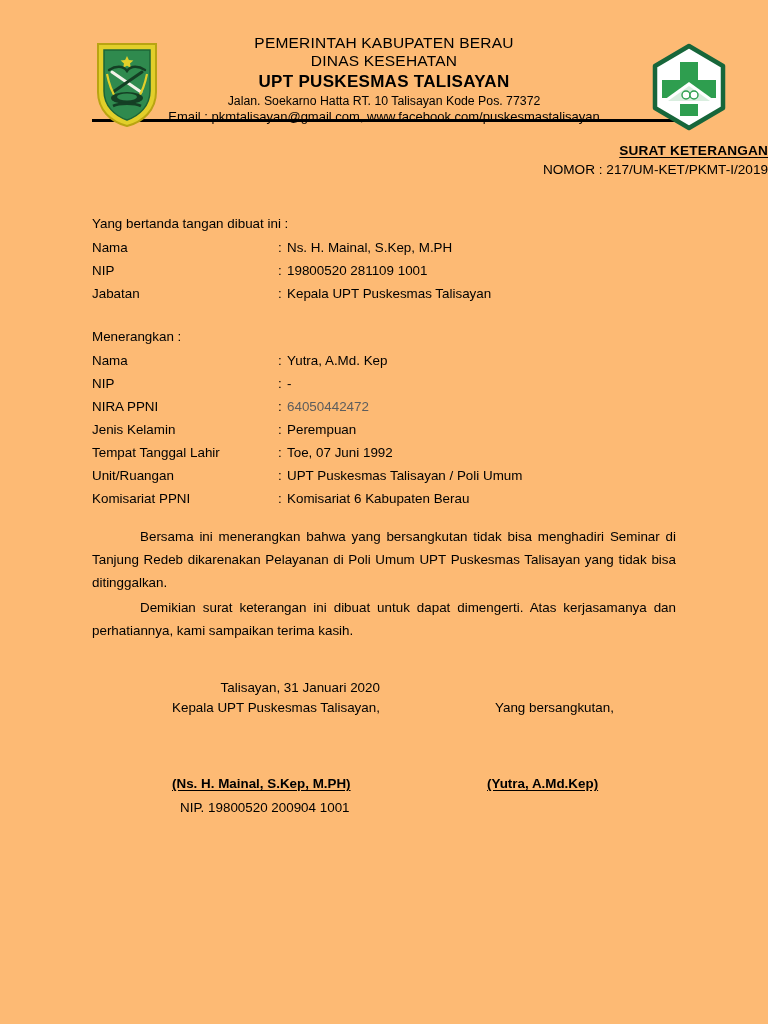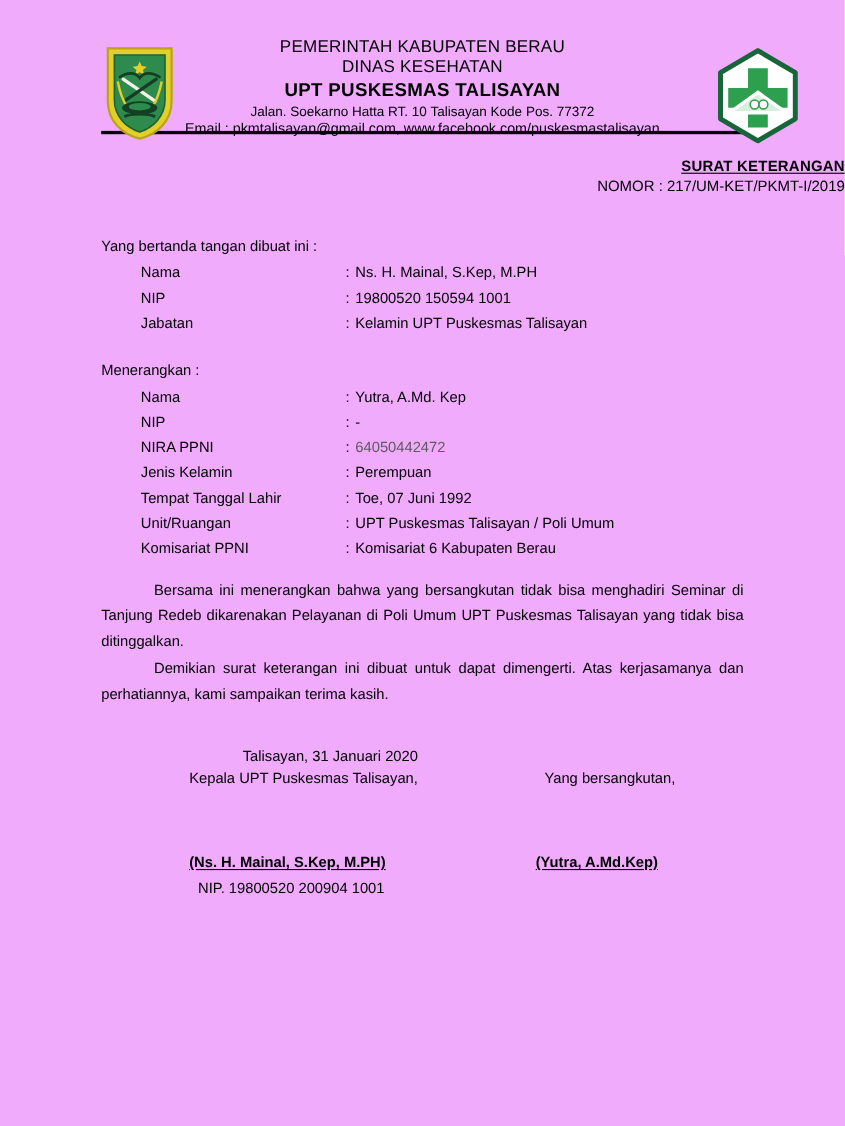--- a/index.html
+++ b/index.html
@@ -12,21 +12,21 @@
     height: 1024px;
     font-family: "Liberation Sans", sans-serif;
     color: #000000;
     -webkit-font-smoothing: antialiased;
   }
 
   .page {
     position: relative;
     width: 768px;
     height: 1024px;
-    background: #f0abfc;
+    background: #fdba74;
     box-sizing: border-box;
   }
 
   
   .letterhead {
     position: relative;
     padding: 34px 92px 0 92px;
     height: 110px;
     box-sizing: border-box;
   }
@@ -103,21 +103,20 @@
   }
 
   .intro-line {
     margin-top: 36px;
   }
 
   .field-table {
     width: 100%;
     border-collapse: collapse;
     margin-top: 1px;
-    margin-left: 36px;
   }
   .field-table td {
     padding: 0;
     vertical-align: top;
     font-size: 13.4px;
     line-height: 1.72;
     white-space: nowrap;
   }
   .field-label {
     width: 186px;
@@ -245,26 +244,26 @@
     <table class="field-table">
       <tbody>
         <tr>
           <td class="field-label">Nama</td>
           <td class="field-colon">:</td>
           <td class="field-value">Ns. H. Mainal, S.Kep, M.PH</td>
         </tr>
         <tr>
           <td class="field-label">NIP</td>
           <td class="field-colon">:</td>
-          <td class="field-value">19800520 150594 1001</td>
+          <td class="field-value">19800520 281109 1001</td>
         </tr>
         <tr>
           <td class="field-label">Jabatan</td>
           <td class="field-colon">:</td>
-          <td class="field-value">Kelamin UPT Puskesmas Talisayan</td>
+          <td class="field-value">Kepala UPT Puskesmas Talisayan</td>
         </tr>
       </tbody>
     </table>
 
     <div class="section-gap"></div>
 
     <div>Menerangkan :</div>
 
     <table class="field-table">
       <tbody>

